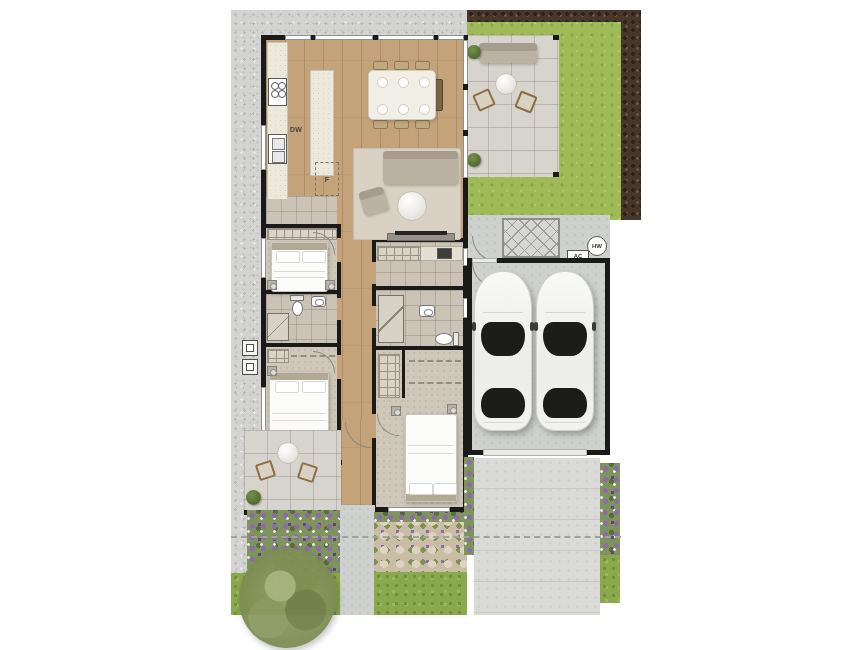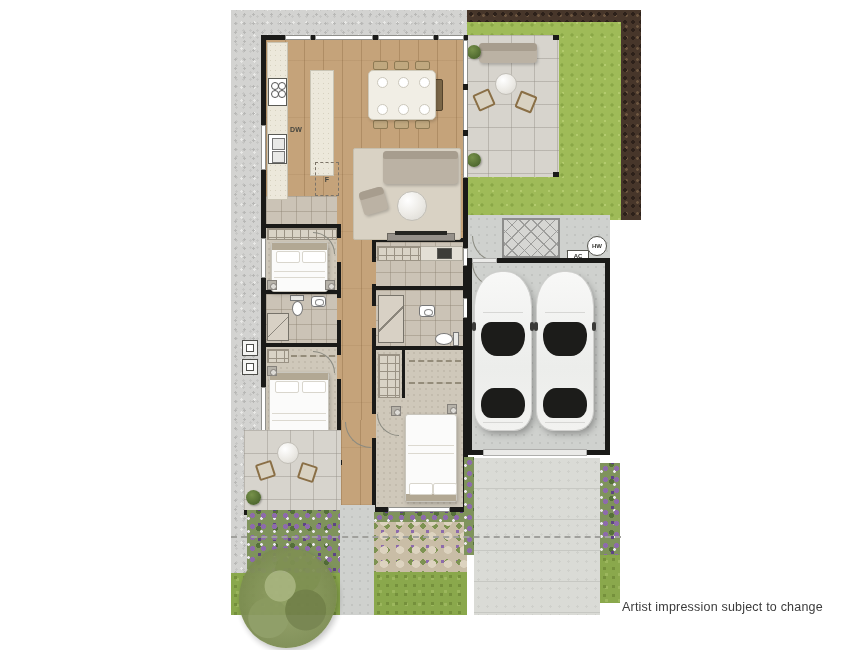--- a/index.html
+++ b/index.html
@@ -326,14 +326,13 @@
   <div class="abs flower" style="left:369px;top:453px;width:20px;height:92px"></div>
   <div class="abs grassF" style="left:369px;top:545px;width:20px;height:48px"></div>
   <div class="abs dash-line" style="left:0;top:526px;width:390px"></div>
   <div class="abs tree" style="left:8px;top:538px;width:98px;height:100px"></div>
 
   <div class="abs meter" style="left:11px;top:330px;width:16px;height:16px"></div>
   <div class="abs meter" style="left:11px;top:349px;width:16px;height:16px"></div>
 
  </div>
 
- <div class="disclaimer">Artist impression subject to change</div>
 </div>
 
 </body></html>

